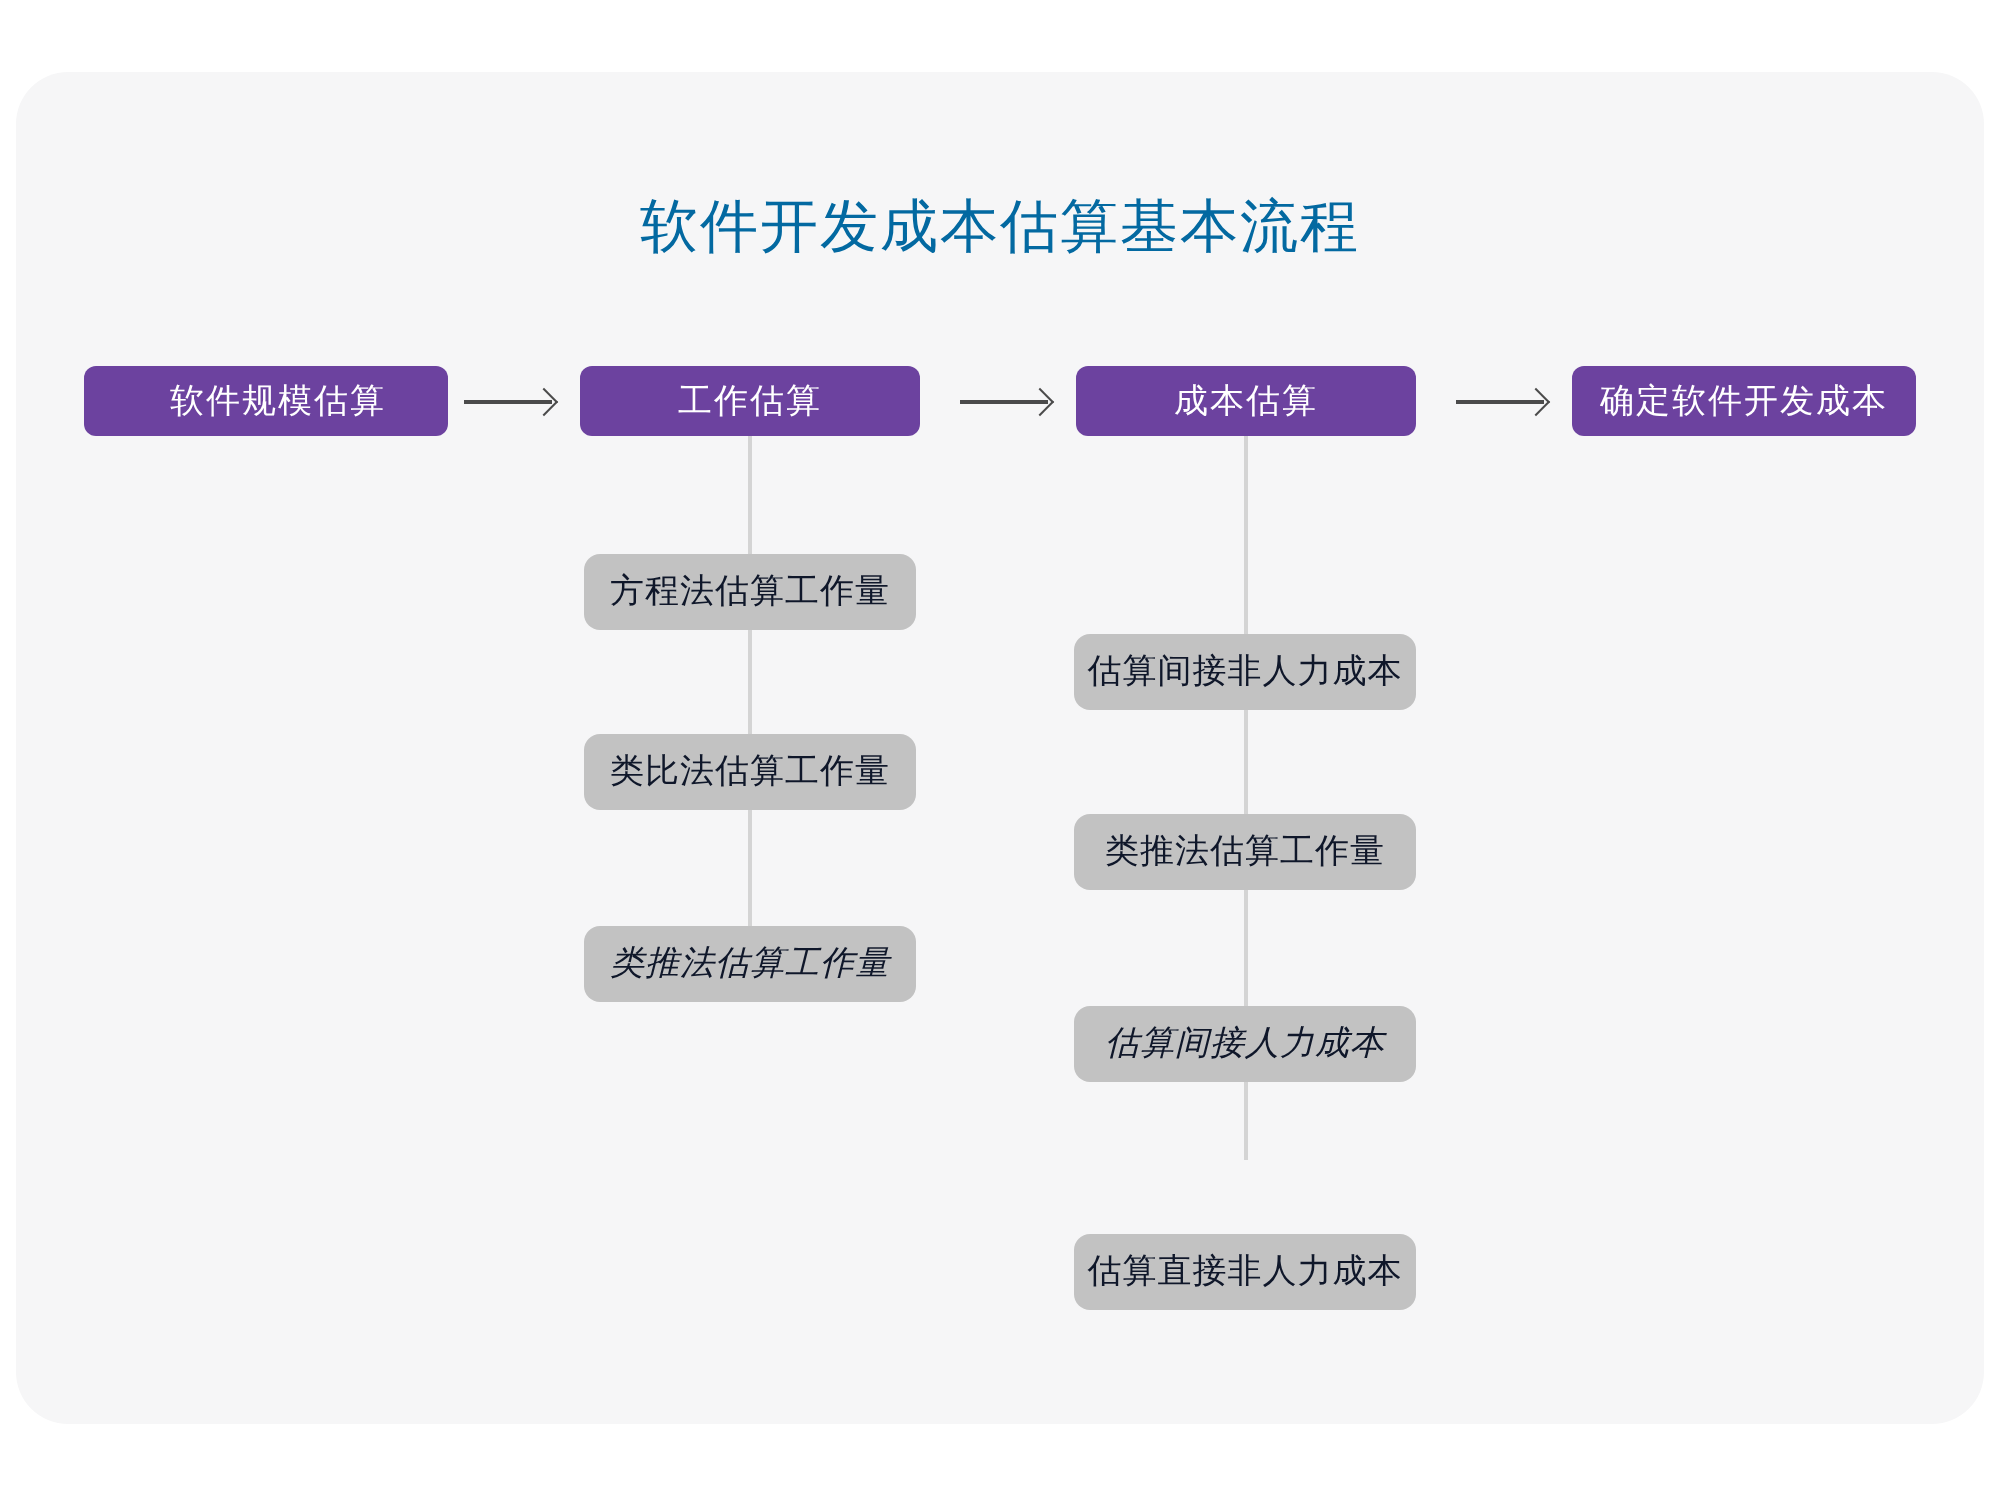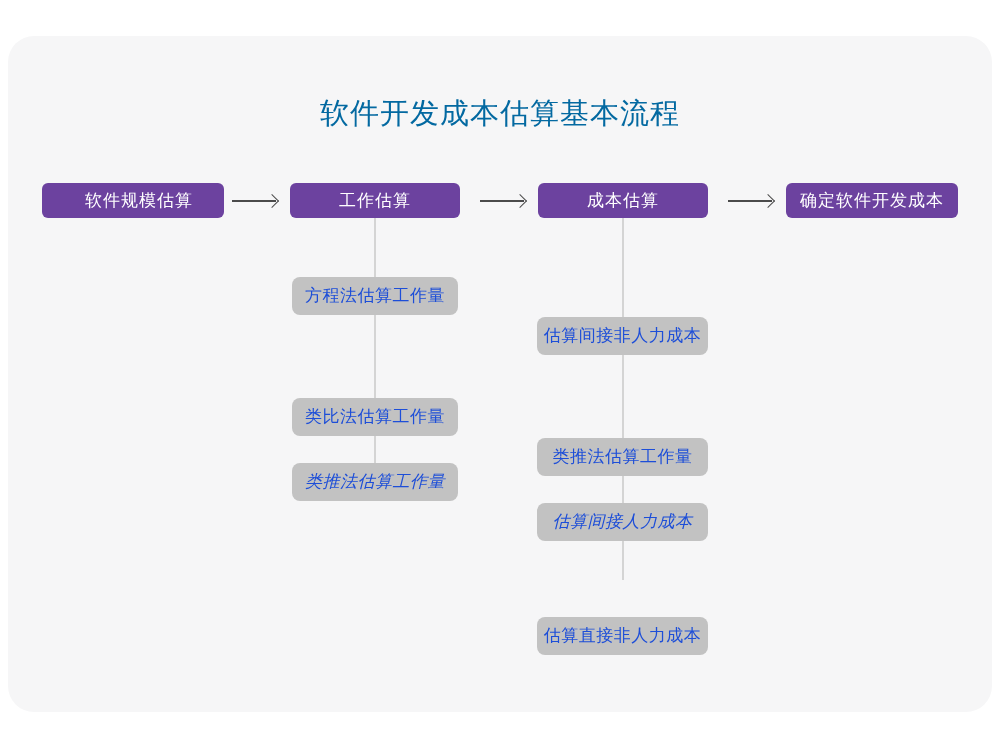--- a/index.html
+++ b/index.html
@@ -89,30 +89,30 @@
     top: 218px;
   }
   .vline-1 { left: 374px; height: 262px; }
   .vline-2 { left: 622px; height: 362px; }
 
   .substep {
     position: absolute;
     height: 38px;
     line-height: 38px;
     background: #c2c2c2;
-    color: #1d4ed8;
+    color: #0f172a;
     font-size: 17px;
     text-align: center;
     border-radius: 8px;
     letter-spacing: 0.5px;
   }
   .col1 { left: 292px; width: 166px; }
   .col2 { left: 537px; width: 171px; margin-top: 40px; }
   .row-a { top: 277px; }
-  .row-b { top: 398px; }
+  .row-b { top: 367px; }
   .row-c { top: 463px; font-style: italic; }
   .row-d { top: 577px; }
 </style>
 </head>
 <body>
 
 <div class="page">
   <div class="card"></div>
 
   <div class="title">软件开发成本估算基本流程</div>

